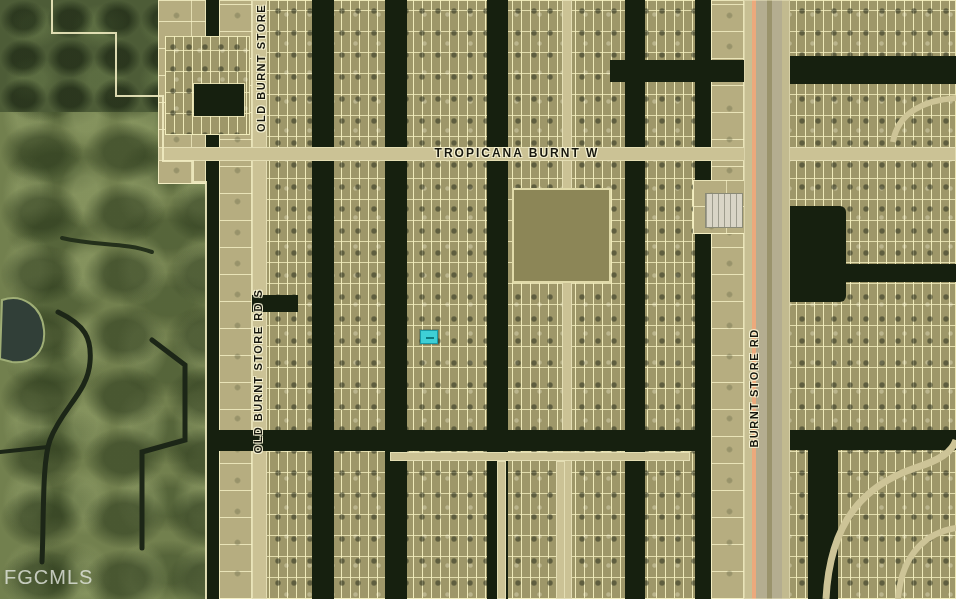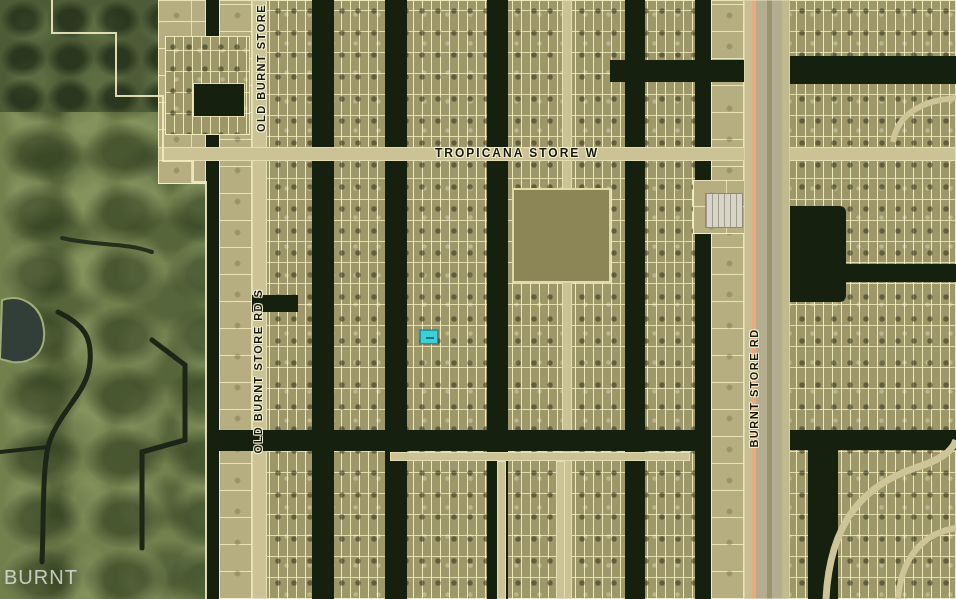--- a/index.html
+++ b/index.html
@@ -151,19 +151,19 @@
     <polyline points="52,0 52,33 116,33 116,96 163,96 163,161 193,161 193,182 206,182 206,599" fill="none" stroke="#f0ebc0" stroke-width="2" opacity=".9"></polyline>
     <path d="M826 599 C830 520,865 485,915 468 C940 460,952 452,956 440" fill="none" stroke="#cdc497" stroke-width="7"></path>
     <path d="M898 599 C902 550,930 532,956 528" fill="none" stroke="#cdc497" stroke-width="6"></path>
     <path d="M893 142 C898 112,925 100,956 98" fill="none" stroke="#cdc497" stroke-width="6"></path>
   </svg>
 
   <div class="marker" style="left:420px;top:330px;">
     <span class="marker-dot"></span>
   </div>
 
-  <div class="street-label" style="left:517px;top:153px;">TROPICANA STORE W</div>
+  <div class="street-label" style="left:517px;top:153px;">TROPICANA BURNT W</div>
   <div class="street-label vertical" style="left:261px;top:68px;">OLD BURNT STORE</div>
   <div class="street-label vertical" style="left:258px;top:371px;">OLD BURNT STORE RD S</div>
   <div class="street-label vertical" style="left:754px;top:388px;">BURNT STORE RD</div>
 
-  <div class="watermark">BURNT</div>
+  <div class="watermark">FGCMLS</div>
 </div>
 
 </body></html>

